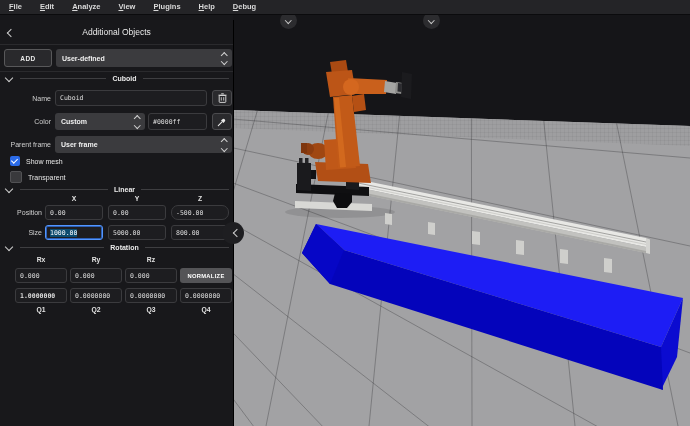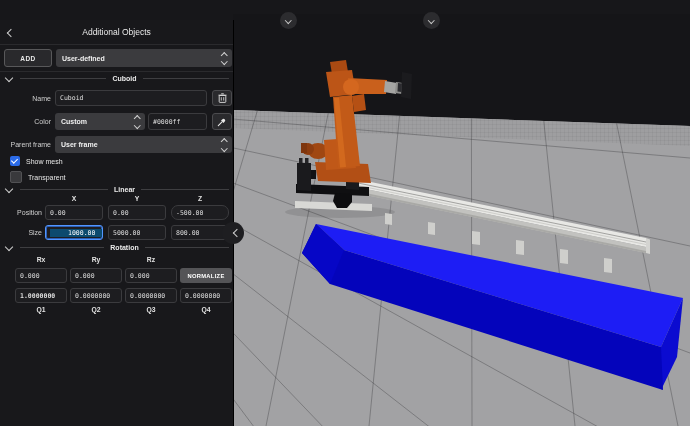--- a/index.html
+++ b/index.html
@@ -41,21 +41,21 @@
   .sec{display:flex;align-items:center;}
   .sec .line{flex:1;border-top:1px solid #3e3e41;}
   .sec .stitle{margin:0 6px;font-size:7px;font-weight:bold;color:#eaeaea;}
   .chev-down{width:5px;height:5px;border-right:1.4px solid #cfcfcf;border-bottom:1.4px solid #cfcfcf;
              transform:rotate(45deg);display:inline-block;margin:0 8px 2px 6px;}
 
   .fld{background:#1d1d20;border:1px solid #3b3b3e;border-radius:3px;color:#dedede;
        font-family:"DejaVu Sans Mono",monospace;font-size:6.5px;display:flex;align-items:center;
        padding-left:4px;overflow:hidden;white-space:nowrap;}
   .fld.focused{border-color:#5296ff;box-shadow:0 0 0 1px #2e5fb4 inset;}
-  .fld.focused .selection{background:#0c4a6e;color:#fff;padding:0 18px;}
+  .fld.focused .selection{background:#0c4a6e;color:#fff;padding:0 0;}
 
   .iconbtn{background:#2a2a2d;border:1px solid #4b4b4e;border-radius:3px;
            display:flex;align-items:center;justify-content:center;}
 
   .checkbox{width:10px;height:10px;border-radius:2px;display:flex;align-items:center;justify-content:center;}
   .checkbox.on{background:#2b6be8;}
   .checkbox.off{background:#39393c;border:1px solid #515154;}
   .checkmark{width:5px;height:2.5px;border-left:1.4px solid #fff;border-bottom:1.4px solid #fff;
              transform:rotate(-45deg) translate(0,-1px);}
 
@@ -70,20 +70,29 @@
   .vp-chip .dar{border-color:#c8c8c8;}
   #collapse-handle{position:absolute;left:222px;top:222px;width:22px;height:22px;border-radius:50%;
                    background:#1e1e21;z-index:15;display:flex;align-items:center;justify-content:center;}
   #collapse-handle .chev-left{margin-left:8px;}
 </style>
 </head>
 <body>
 
 <div id="app">
 
+  <div id="menubar">
+    <span class="menu-item">File</span>
+    <span class="menu-item">Edit</span>
+    <span class="menu-item">Analyze</span>
+    <span class="menu-item">View</span>
+    <span class="menu-item">Plugins</span>
+    <span class="menu-item">Help</span>
+    <span class="menu-item">Debug</span>
+  </div>
 
   <div id="panel">
 
     <div id="panel-header" class="abs">
       <div id="back-btn">
         <span class="chev-left"></span>
       </div>
       <span id="panel-title">Additional Objects</span>
     </div>
 

